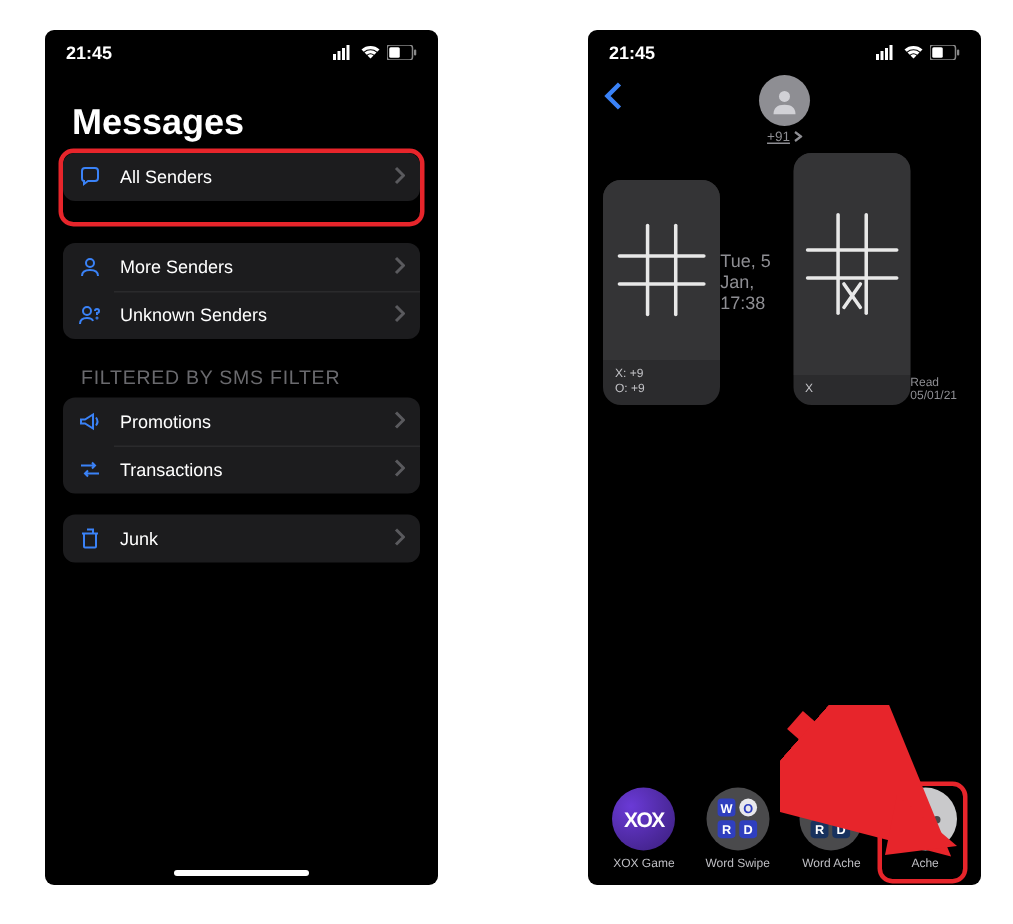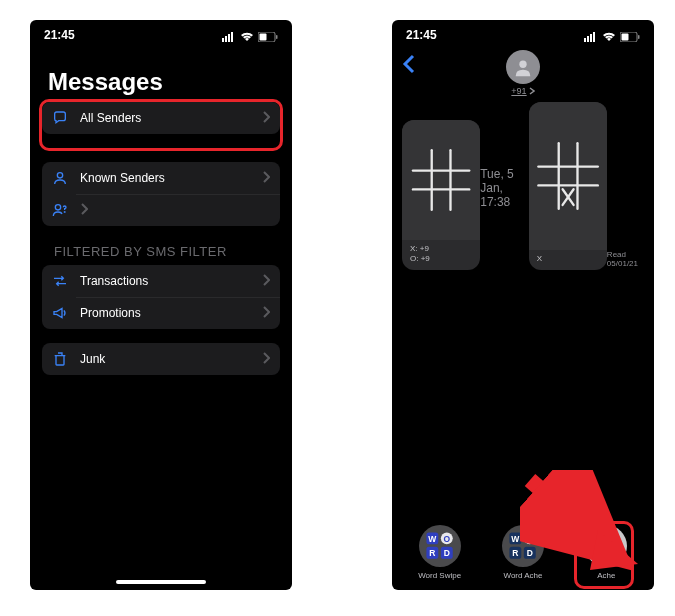--- a/index.html
+++ b/index.html
@@ -24,21 +24,21 @@
     border-radius: 6px;
     position: relative;
     color: #fff;
     overflow: hidden;
     flex-shrink: 0;
   }
   
   .statusbar {
     display: flex;
     justify-content: space-between;
-    align-items: flex-end;
+    align-items: center;
     padding: 8px 14px 4px;
     font-size: 12px;
     font-weight: 600;
   }
   .status-right { display: flex; align-items: center; gap: 4px; }
   .status-right svg { display:block; }
   
   .title {
     padding: 22px 18px 6px;
     font-size: 24px;
@@ -280,67 +280,68 @@
       </div>
 
       <div class="group">
         <div class="row">
           <span class="row-icon">
             <svg width="16" height="16" viewBox="0 0 24 24" fill="none" stroke="currentColor" stroke-width="2">
                 <circle cx="12" cy="8" r="4"></circle>
                 <path d="M4 21 Q4 15 12 15 Q20 15 20 21"></path>
               </svg>
           </span>
-          <span class="row-label">Known Senders</span>
+          <span class="row-label">More Senders</span>
           <span class="row-chevron"><svg width="8" height="12" viewBox="0 0 8 12" fill="none" stroke="currentColor" stroke-width="2">
                 <path d="M2 1 L7 6 L2 11"></path>
               </svg></span>
         </div>
         <div class="row">
           <span class="row-icon">
             <svg width="16" height="16" viewBox="0 0 24 24" fill="none" stroke="currentColor" stroke-width="2">
                 <circle cx="9" cy="8" r="4"></circle>
                 <path d="M2 21 Q2 15 9 15 Q14 15 15 18"></path>
                 <path d="M17 8 Q17 6 19 6 Q21 6 21 8 Q21 10 19 10 V12"></path>
                 <circle cx="19" cy="15" r="0.5" fill="currentColor"></circle>
               </svg>
           </span>
+          <span class="row-label">Unknown Senders</span>
           <span class="row-chevron"><svg width="8" height="12" viewBox="0 0 8 12" fill="none" stroke="currentColor" stroke-width="2">
                 <path d="M2 1 L7 6 L2 11"></path>
               </svg></span>
         </div>
       </div>
 
       <div class="section-header">FILTERED BY SMS FILTER</div>
 
       <div class="group">
+        <div class="row">
+          <span class="row-icon">
+            <svg width="16" height="16" viewBox="0 0 24 24" fill="none" stroke="currentColor" stroke-width="2">
+                <path d="M3 10 V14 H7 L15 19 V5 L7 10 Z"></path>
+                <path d="M18 8 Q21 12 18 16"></path>
+              </svg>
+          </span>
+          <span class="row-label">Promotions</span>
+          <span class="row-chevron"><svg width="8" height="12" viewBox="0 0 8 12" fill="none" stroke="currentColor" stroke-width="2">
+                <path d="M2 1 L7 6 L2 11"></path>
+              </svg></span>
+        </div>
         <div class="row">
           <span class="row-icon">
             <svg width="16" height="16" viewBox="0 0 24 24" fill="none" stroke="currentColor" stroke-width="2">
                 <path d="M3 8 H17 M14 5 L17 8 L14 11"></path>
                 <path d="M21 16 H7 M10 13 L7 16 L10 19"></path>
               </svg>
           </span>
           <span class="row-label">Transactions</span>
           <span class="row-chevron"><svg width="8" height="12" viewBox="0 0 8 12" fill="none" stroke="currentColor" stroke-width="2">
                 <path d="M2 1 L7 6 L2 11"></path>
               </svg></span>
         </div>
-        <div class="row">
-          <span class="row-icon">
-            <svg width="16" height="16" viewBox="0 0 24 24" fill="none" stroke="currentColor" stroke-width="2">
-                <path d="M3 10 V14 H7 L15 19 V5 L7 10 Z"></path>
-                <path d="M18 8 Q21 12 18 16"></path>
-              </svg>
-          </span>
-          <span class="row-label">Promotions</span>
-          <span class="row-chevron"><svg width="8" height="12" viewBox="0 0 8 12" fill="none" stroke="currentColor" stroke-width="2">
-                <path d="M2 1 L7 6 L2 11"></path>
-              </svg></span>
-        </div>
       </div>
 
       <div class="group">
         <div class="row">
           <span class="row-icon">
             <svg width="16" height="16" viewBox="0 0 24 24" fill="none" stroke="currentColor" stroke-width="2">
                 <path d="M4 7 H20 M9 3 H15 V7 M6 7 V20 Q6 21 7 21 H17 Q18 21 18 20 V7"></path>
               </svg>
           </span>
           <span class="row-label">Junk</span>
@@ -432,20 +433,24 @@
         </div>
         <div class="bubble-meta">
           <div>X</div>
         </div>
       </div>
 
       <div class="read">Read 05/01/21</div>
     </div>
 
     <div class="app-drawer">
+      <div class="app">
+        <div class="app-icon xox">XOX</div>
+        <span>XOX Game</span>
+      </div>
       <div class="app">
         <div class="app-icon wordtile">
           <svg viewBox="0 0 40 40">
               <g>
                 <rect x="4" y="4" width="14" height="14" rx="3" fill="#2f3fbf"></rect>
                 <rect x="21" y="4" width="14" height="14" rx="7" fill="#e8e8ec"></rect>
                 <rect x="4" y="21" width="14" height="14" rx="3" fill="#2f3fbf"></rect>
                 <rect x="21" y="21" width="14" height="14" rx="3" fill="#2f3fbf"></rect>
                 <text x="11" y="15" text-anchor="middle" fill="#fff" font-size="10" font-weight="700">W</text>
                 <text x="28" y="15" text-anchor="middle" fill="#2f3fbf" font-size="10" font-weight="700">O</text>

